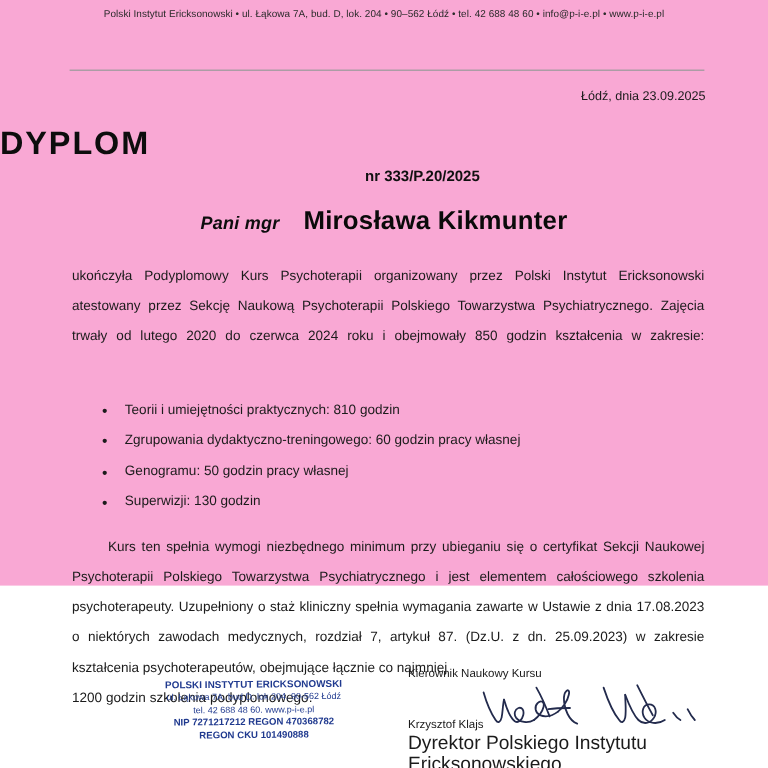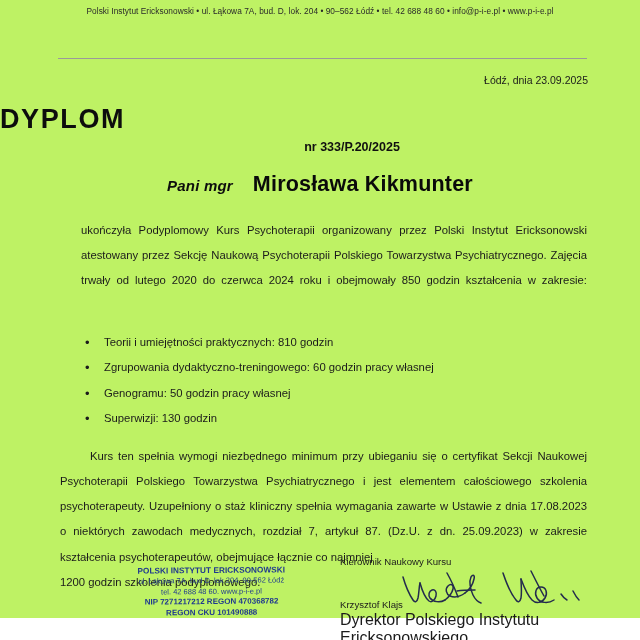--- a/index.html
+++ b/index.html
@@ -11,22 +11,22 @@
     width: 640px;
     height: 640px;
     overflow: hidden;
     font-family: "Liberation Sans", sans-serif;
     color: #1b1b1b;
     position: relative;
   }
   .page {
     position: relative;
     width: 640px;
-    height: 618px;
-    background: #bef264;
+    height: 488px;
+    background: #f9a8d4;
   }
 
   
   .letterhead {
     position: absolute;
     left: 0;
     top: 6px;
     width: 640px;
     text-align: center;
     font-size: 8.3px;
@@ -110,21 +110,20 @@
   .para {
     font-size: 11.3px;
     line-height: 25.2px;
     text-align: justify;
     text-justify: inter-word;
     color: #1b1b1b;
     margin: 0;
   }
   .para.intro {
     text-align: justify;
-    margin-left: 21px;
   }
   .para.intro::after {
     content: "";
     display: inline-block;
     width: 100%;
   }
 
   ul.course-list {
     list-style: none;
     margin: 11px 0 0 0;

